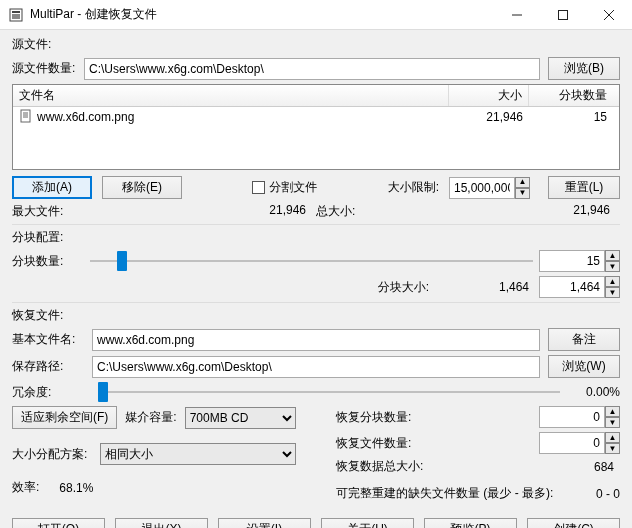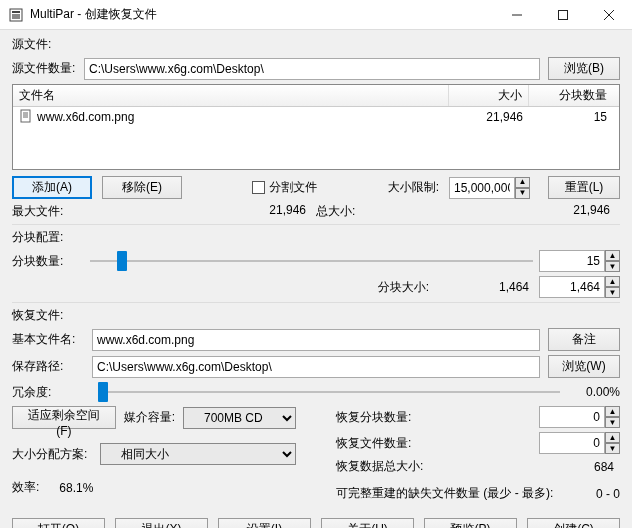--- a/index.html
+++ b/index.html
@@ -30,21 +30,21 @@
   .statsrow { display: flex; align-items: center; margin: 4px 0; }
   .statsrow > div { flex: 1; display:flex; }
   .statsrow .v { flex:1; text-align:right; padding-right:10px; }
   .slider-track { position: relative; flex:1; height: 20px; display:flex; align-items:center; margin:0 6px; }
   .slider-line { height: 2px; background: #c0c0c0; width: 100%; }
   .slider-thumb { position: absolute; width: 10px; height: 20px; background: #007fd4; top:0; border-radius:1px; }
   .spin { display:flex; align-items:center; }
   .spin input { width: 66px; text-align:right; border:1px solid #aaa; height:22px; padding:0 4px; }
   .spin .arrows { display:flex; flex-direction:column; }
   .spin .arrows div { width:15px; height:11px; border:1px solid #888; background:#e9e9e9; font-size:8px; display:flex;align-items:center;justify-content:center;cursor:pointer; line-height:1; }
-  select.drop { border:1px solid #888; background:#e9e9e9; height:22px; padding:0 16px; }
+  select.drop { border:1px solid #888; background:#e9e9e9; height:22px; padding:0 0; }
   .footer { display:flex; gap:10px; padding: 8px 12px; justify-content:space-between; }
   .footer .btn { flex:1; }
   .chk { display:flex; align-items:center; gap:4px;justify-content:flex-end; }
   .chk .box { width:13px;height:13px;border:1px solid #555;background:#fff; }
   .hr { height:1px; background:#ddd; margin:4px 0; }
   .grp { display:flex; gap:40px; }
   .col { display:flex; flex-direction:column; gap:4px; }
   .recrow { display:flex; align-items:center; }
   .recrow .rlbl { width:100px; }
   .recrow .rval { flex:1; text-align:right; padding-right:6px; }

